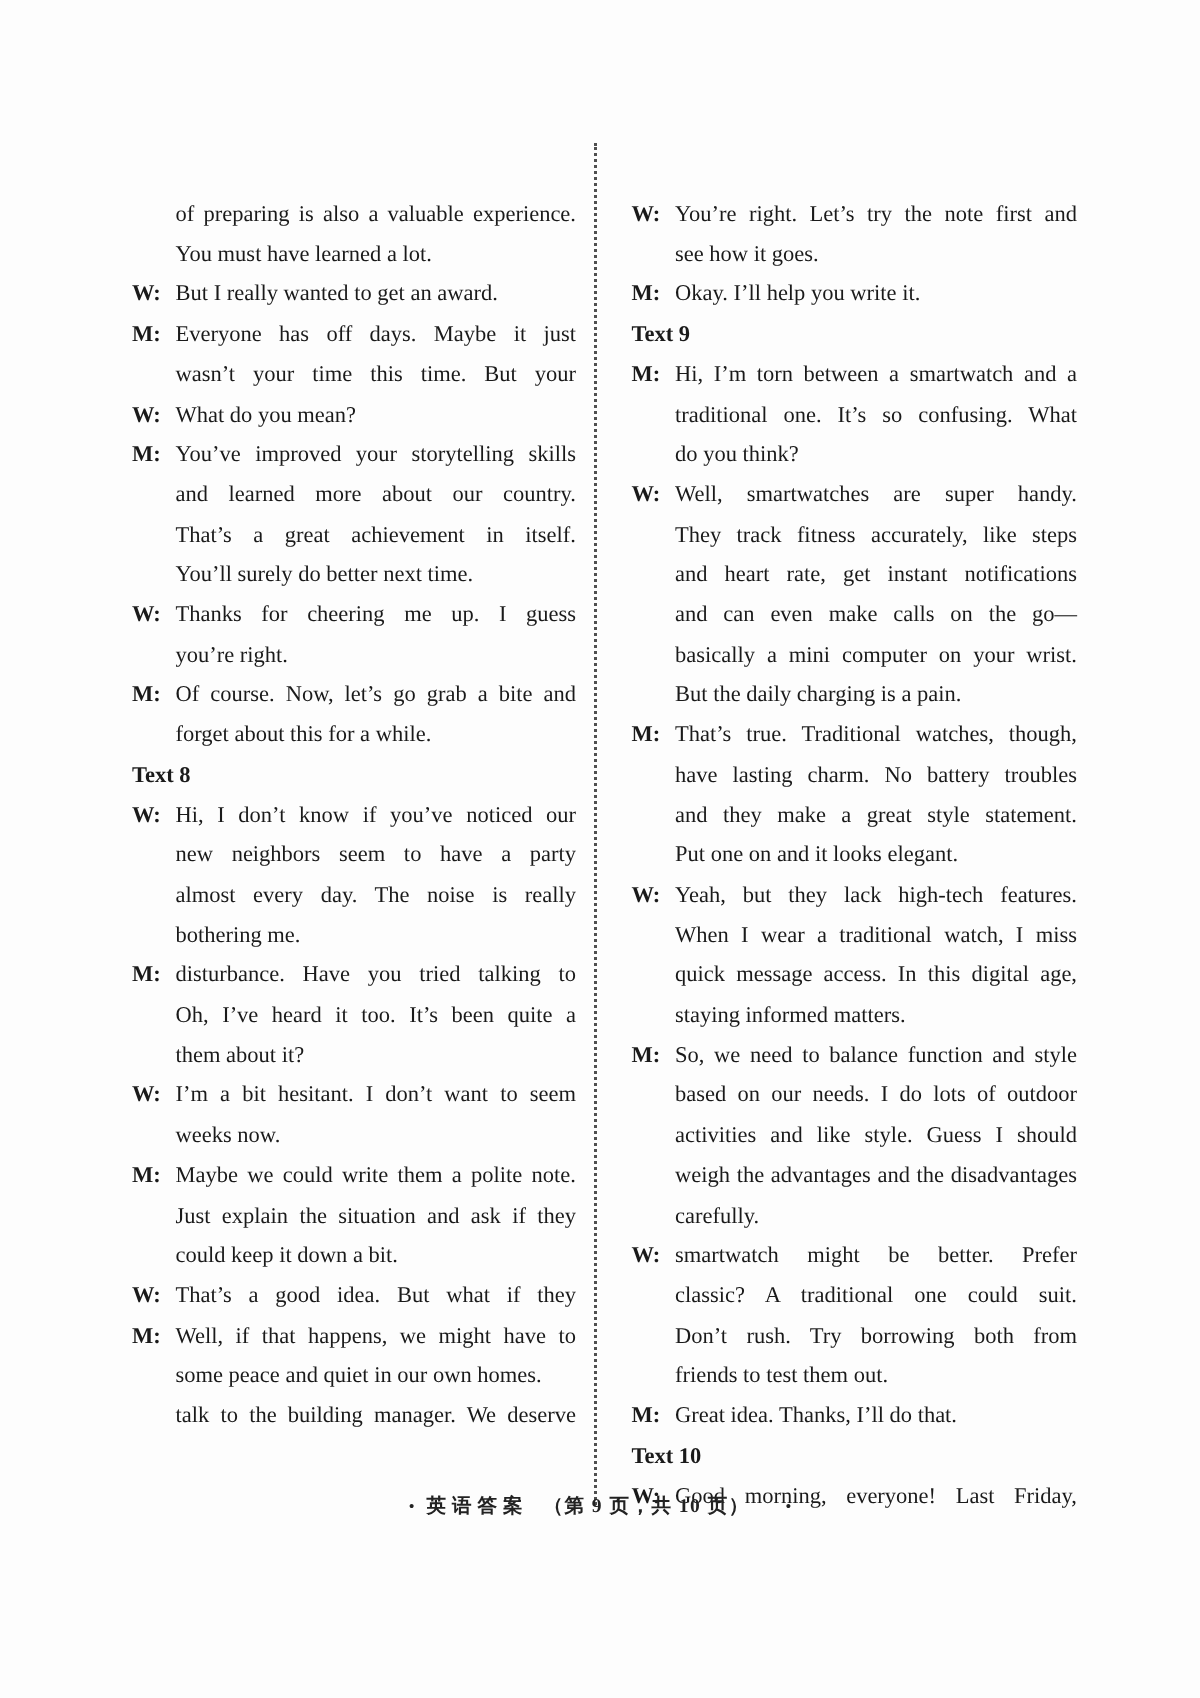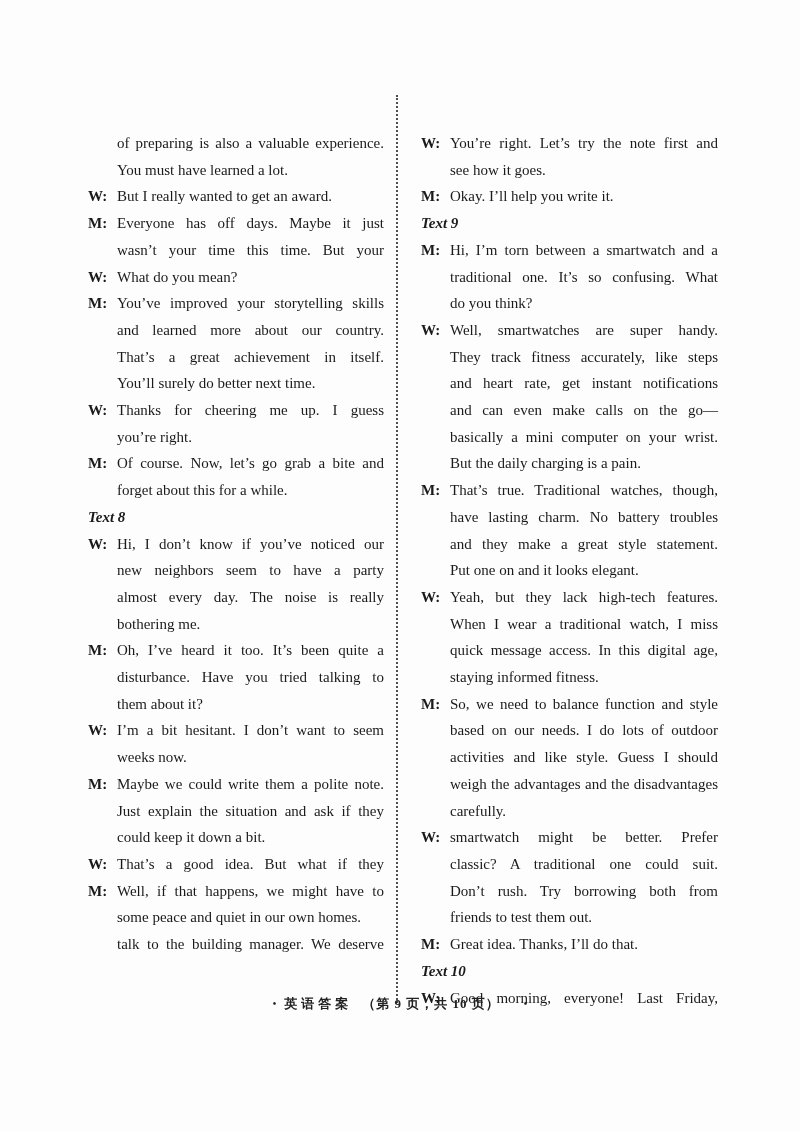--- a/index.html
+++ b/index.html
@@ -31,21 +31,21 @@
   .spk {
     position: absolute; left: 0; top: 0;
     font-weight: bold;
   }
   .line { white-space: pre; }
   .line.j {
     white-space: normal;
     text-align: justify;
     text-align-last: justify;
   }
-  .heading { font-weight: bold; font-style: italic; }
+  .heading { font-weight: bold; }
   .footer {
     position: absolute;
     top: 995px; left: 0; right: 0;
     text-align: center;
     font-size: 13px;
     font-weight: bold;
     color: #222;
   }
   .footer .dot { font-size: 10px; vertical-align: 1px; }
   .footer .ftitle { margin: 0 10px 10px 8px; letter-spacing: 4px; }
@@ -93,22 +93,22 @@
       <div class="heading">Text 8</div>
       <div class="entry">
         <span class="spk">W:</span>
         <div class="line j">Hi, I don’t know if you’ve noticed our</div>
         <div class="line j">new neighbors seem to have a party</div>
         <div class="line j">almost every day. The noise is really</div>
         <div class="line">bothering me.</div>
       </div>
       <div class="entry">
         <span class="spk">M:</span>
+        <div class="line j">disturbance. Have you tried talking to</div>
         <div class="line j">Oh, I’ve heard it too. It’s been quite a</div>
-        <div class="line j">disturbance. Have you tried talking to</div>
         <div class="line">them about it?</div>
       </div>
       <div class="entry">
         <span class="spk">W:</span>
         <div class="line j">I’m a bit hesitant. I don’t want to seem</div>
         <div class="line">weeks now.</div>
       </div>
       <div class="entry">
         <span class="spk">M:</span>
         <div class="line j">Maybe we could write them a polite note.</div>
@@ -158,21 +158,21 @@
         <div class="line j">That’s true. Traditional watches, though,</div>
         <div class="line j">have lasting charm. No battery troubles</div>
         <div class="line j">and they make a great style statement.</div>
         <div class="line">Put one on and it looks elegant.</div>
       </div>
       <div class="entry">
         <span class="spk">W:</span>
         <div class="line j">Yeah, but they lack high-tech features.</div>
         <div class="line j">When I wear a traditional watch, I miss</div>
         <div class="line j">quick message access. In this digital age,</div>
-        <div class="line">staying informed fitness.</div>
+        <div class="line">staying informed matters.</div>
       </div>
       <div class="entry">
         <span class="spk">M:</span>
         <div class="line j">So, we need to balance function and style</div>
         <div class="line j">based on our needs. I do lots of outdoor</div>
         <div class="line j">activities and like style. Guess I should</div>
         <div class="line j">weigh the advantages and the disadvantages</div>
         <div class="line">carefully.</div>
       </div>
       <div class="entry">

